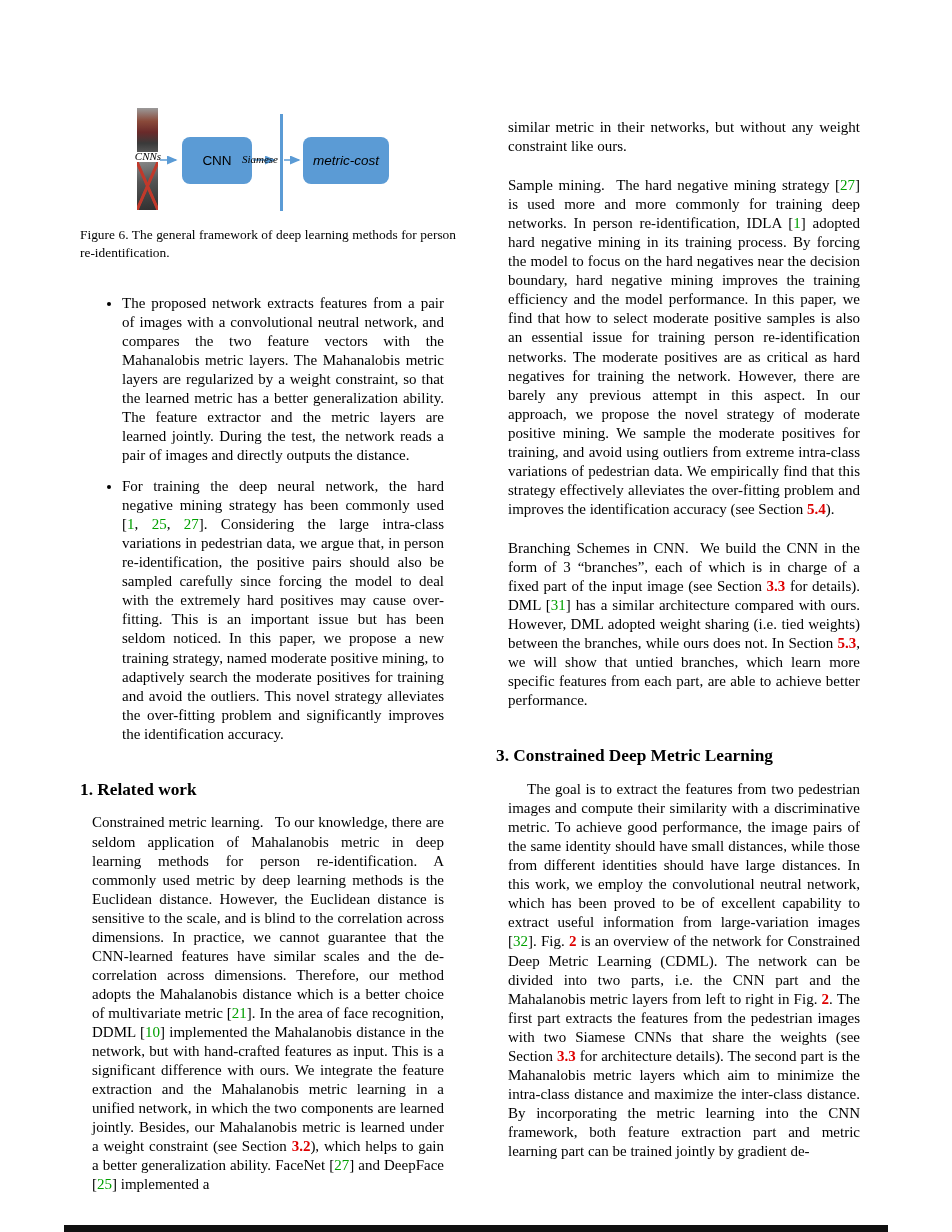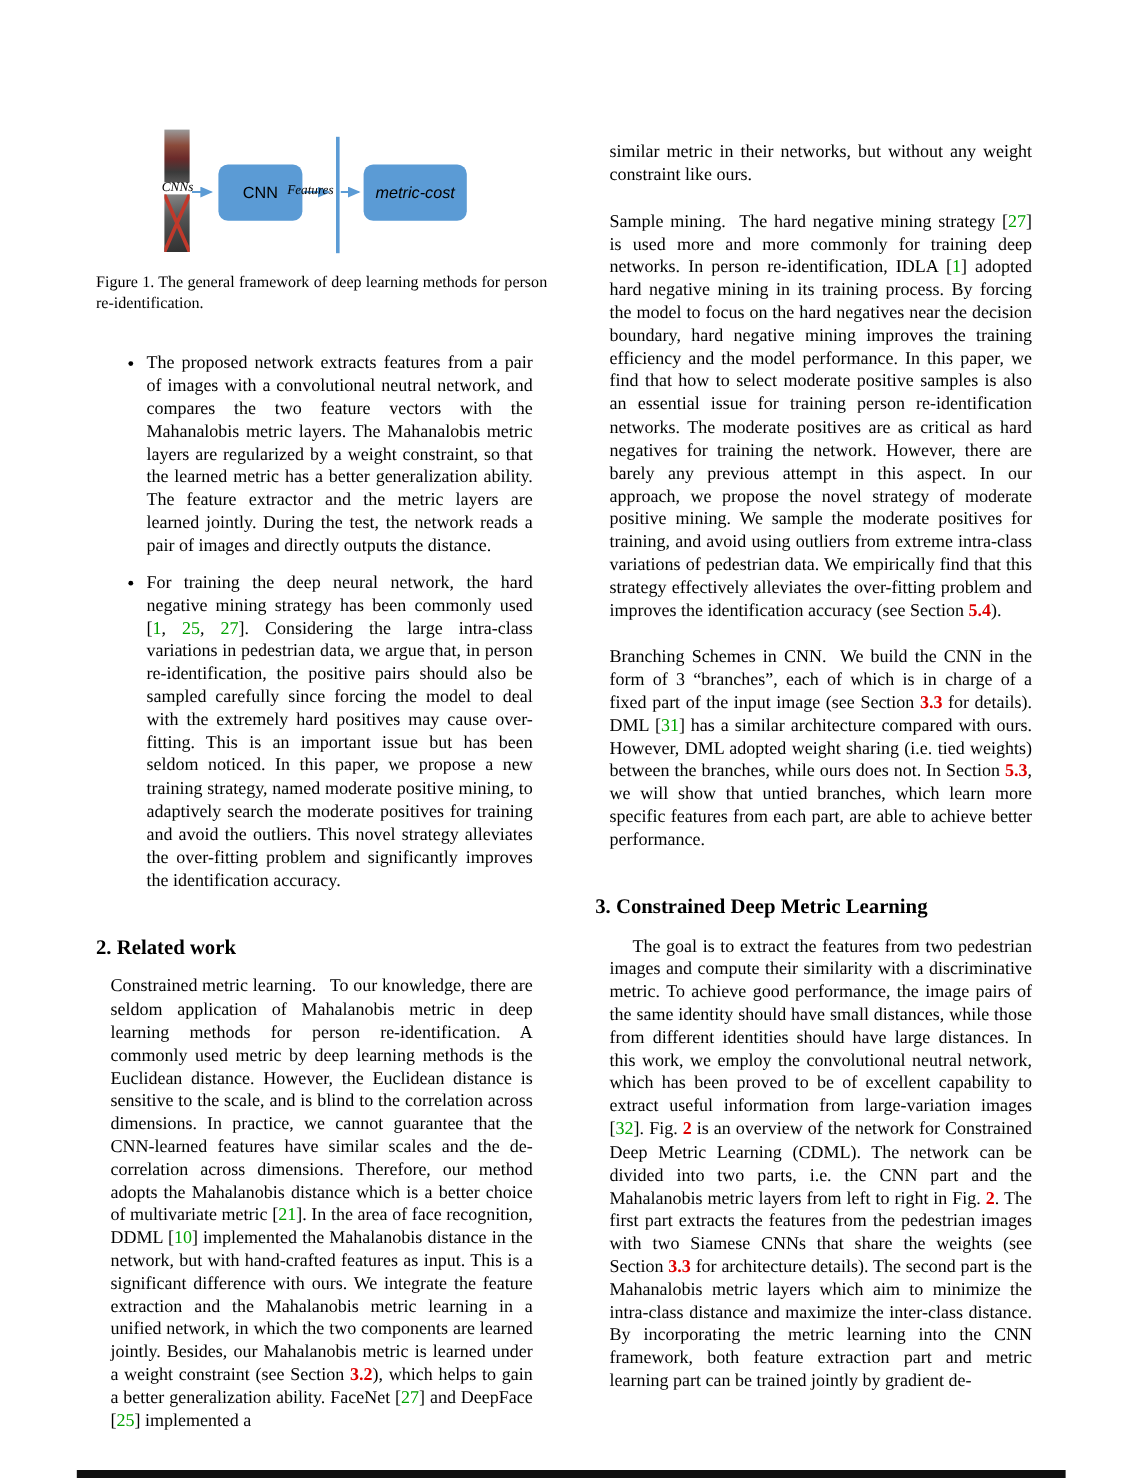--- a/index.html
+++ b/index.html
@@ -109,37 +109,37 @@
               <marker id="ah" markerWidth="8" markerHeight="8" refX="6" refY="3" orient="auto">
                 <path d="M0,0 L7,3 L0,6 Z"></path>
               </marker>
             </defs>
             <line x1="80" y1="54" x2="96" y2="54" marker-end="url(#ah)"></line>
             <line x1="173" y1="54" x2="194" y2="54" marker-end="url(#ah)"></line>
             <line x1="204" y1="54" x2="219" y2="54" marker-end="url(#ah)"></line>
           </svg>
 
           <div class="box box-cnn">CNN</div>
-          <div class="feat-label">Features</div>
+          <div class="feat-label">Siamese</div>
           <div class="vline"></div>
           <div class="box box-metric">metric-cost</div>
         </div>
-        <figcaption>Figure 1. The general framework of deep learning methods for person re-identification.</figcaption>
+        <figcaption>Figure 6. The general framework of deep learning methods for person re-identification.</figcaption>
       </figure>
 
       <ul class="bullets">
         <li>
           <span class="rich"><span>The proposed network extracts features from a pair of images with a convolutional neutral network, and compares the two feature vectors with the Mahanalobis metric layers. The Mahanalobis metric layers are regularized by a weight constraint, so that the learned metric has a better generalization ability. The feature extractor and the metric layers are learned jointly. During the test, the network reads a pair of images and directly outputs the distance.</span></span>
         </li>
         <li>
           <span class="rich"><span>For training the deep neural network, the hard negative mining strategy has been commonly used [</span><span class="seg-g">1</span><span>, </span><span class="seg-g">25</span><span>, </span><span class="seg-g">27</span><span>]. Considering the large intra-class variations in pedestrian data, we argue that, in person re-identification, the positive pairs should also be sampled carefully since forcing the model to deal with the extremely hard positives may cause over-fitting. This is an important issue but has been seldom noticed. In this paper, we propose a new training strategy, named moderate positive mining, to adaptively search the moderate positives for training and avoid the outliers. This novel strategy alleviates the over-fitting problem and significantly improves the identification accuracy.</span></span>
         </li>
       </ul>
 
-      <h2>2. Related work</h2>
+      <h2>1. Related work</h2>
 
       <p class="rich"><span class="seg-b">Constrained metric learning.</span><span>To our knowledge, there are seldom application of Mahalanobis metric in deep learning methods for person re-identification.  A commonly used metric by deep learning methods is the Euclidean distance. However, the Euclidean distance is sensitive to the scale, and is blind to the correlation across dimensions. In practice, we cannot guarantee that the CNN-learned features have similar scales and the de-correlation across dimensions. Therefore, our method adopts the Mahalanobis distance which is a better choice of multivariate metric [</span><span class="seg-g">21</span><span>]. In the area of face recognition, DDML [</span><span class="seg-g">10</span><span>] implemented the Mahalanobis distance in the network, but with hand-crafted features as input. This is a significant difference with ours. We integrate the feature extraction and the Mahalanobis metric learning in a unified network, in which the two components are learned jointly. Besides, our Mahalanobis metric is learned under a weight constraint (see Section </span><span class="seg-r">3.2</span><span>), which helps to gain a better generalization ability. FaceNet [</span><span class="seg-g">27</span><span>] and DeepFace [</span><span class="seg-g">25</span><span>] implemented a</span></p>
 
     </div>
 
     <div class="col">
 
       <p class="rich"><span>similar metric in their networks, but without any weight constraint like ours.</span></p>
 
       <p class="rich spaced"><span class="seg-b">Sample mining.</span><span>The hard negative mining strategy [</span><span class="seg-g">27</span><span>] is used more and more commonly for training deep networks. In person re-identification, IDLA [</span><span class="seg-g">1</span><span>] adopted hard negative mining in its training process.  By forcing the model to focus on the hard negatives near the decision boundary, hard negative mining improves the training efficiency and the model performance. In this paper, we find that how to select moderate positive samples is also an essential issue for training person re-identification networks.  The moderate positives are as critical as hard negatives for training the network. However, there are barely any previous attempt in this aspect. In our approach, we propose the novel strategy of moderate positive mining.  We sample the moderate positives for training, and avoid using outliers from extreme intra-class variations of pedestrian data.  We empirically find that this strategy effectively alleviates the over-fitting problem and improves the identification accuracy (see Section </span><span class="seg-r">5.4</span><span>).</span></p>

